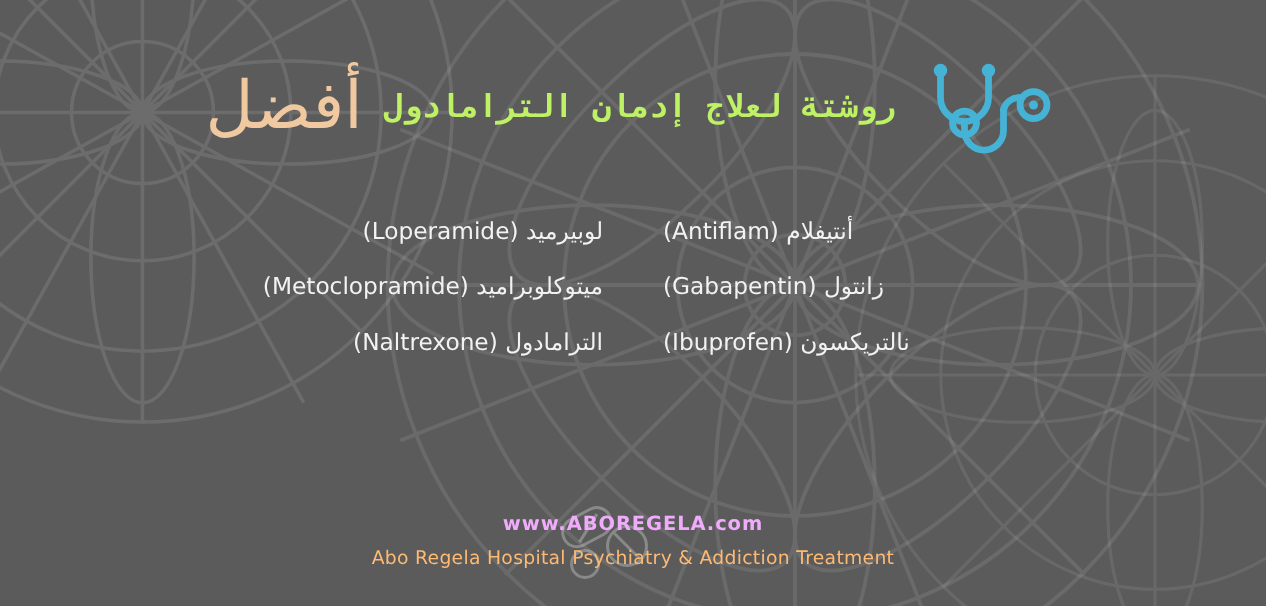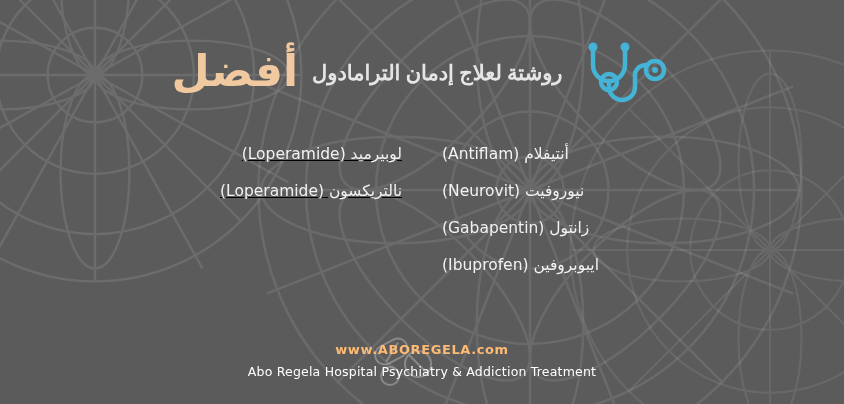--- a/index.html
+++ b/index.html
@@ -39,32 +39,32 @@
     display: flex;
     flex-direction: row;
     align-items: center;
     justify-content: center;
     gap: 14px;
   }
 
   .title-afdal {
     font-family: "DejaVu Sans", sans-serif;
     font-size: 44px;
-    font-weight: 700;
+    font-weight: 400;
     color: #f0c9a0;
     line-height: 1;
     letter-spacing: 0;
     margin-bottom: 6px;
   }
 
   .title-rest {
-    font-family: Liberation Serif, serif;
+    font-family: Liberation Mono, monospace;
     font-size: 21px;
     font-weight: 700;
-    color: #e5e5e5;
+    color: #bef264;
     line-height: 1;
     margin-bottom: 2px;
   }
 
   .steth-wrap {
     width: 96px;
     height: 70px;
     position: relative;
     flex: 0 0 auto;
   }
@@ -79,21 +79,21 @@
     flex-direction: row;
     justify-content: center;
     gap: 40px;
   }
 
   .col {
     display: flex;
     flex-direction: column;
   }
 
-  .col-right { width: 250px; text-align: right; text-decoration: underline; }
+  .col-right { width: 250px; text-align: right; }
   .col-left  { width: 250px; text-align: right; }
 
   .med-item {
     font-family: "DejaVu Sans", sans-serif;
     font-size: 15.5px;
     color: #f2f2f2;
     line-height: 1;
     height: 37px;
     display: flex;
     align-items: center;
@@ -110,28 +110,28 @@
     right: 0;
     text-align: center;
     direction: ltr;
   }
 
   .site-url {
     font-family: "DejaVu Sans", sans-serif;
     font-size: 13px;
     font-weight: 700;
     letter-spacing: .6px;
+    color: #f0abfc;
+    line-height: 1.6;
+  }
+
+  .hospital-line {
+    font-family: "DejaVu Sans", sans-serif;
+    font-size: 12.5px;
     color: #fdba74;
-    line-height: 1.6;
-  }
-
-  .hospital-line {
-    font-family: "DejaVu Sans", sans-serif;
-    font-size: 12.5px;
-    color: #ffffff;
     letter-spacing: .2px;
     line-height: 1.7;
   }
 
   .pills-art {
     position: absolute;
     left: 368px;
     bottom: 14px;
     width: 78px;
     height: 62px;
@@ -241,28 +241,28 @@
 
   <div class="title-rest">روشتة لعلاج إدمان الترامادول</div>
 
   <div class="title-afdal">أفضل</div>
 </div>
 
 <div class="lists">
 
   <div class="col col-left">
     <div class="med-item">أنتيفلام (Antiflam)</div>
-    <div class="med-item">نيوروفيت (Neurovit)</div>
     <div class="med-item">زانتول (Gabapentin)</div>
-    <div class="med-item">ايبوبروفين (Ibuprofen)</div>
+    <div class="med-item">نالتريكسون (Ibuprofen)</div>
   </div>
 
   <div class="col col-right">
     <div class="med-item">لوبيرميد (Loperamide)</div>
-    <div class="med-item">نالتريكسون (Loperamide)</div>
+    <div class="med-item">ميتوكلوبراميد (Metoclopramide)</div>
+    <div class="med-item">الترامادول (Naltrexone)</div>
   </div>
 </div>
 
 <svg class="pills-art" viewBox="0 0 78 62">
   <g fill="none" stroke="#ffffff" stroke-width="2">
     <rect x="6" y="14" width="34" height="19" rx="9.5" transform="rotate(-28 23 23)"></rect>
     <path d="M14 30 L33 19" transform="rotate(-28 23 23)"></path>
     <circle cx="50" cy="36" r="13"></circle>
     <path d="M41 27 L59 45"></path>
     <circle cx="22" cy="48" r="9"></circle>

